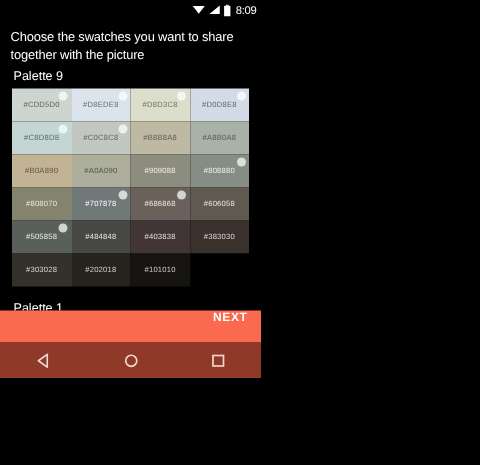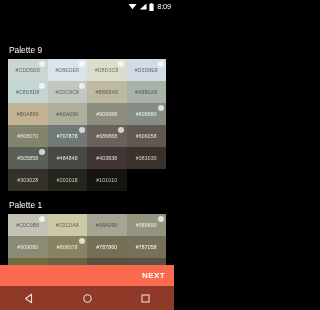--- a/index.html
+++ b/index.html
@@ -10,21 +10,21 @@
   body {
     width: 174px;
     height: 310px;
     overflow: hidden;
     font-family: "Liberation Sans", sans-serif;
     -webkit-font-smoothing: none;
   }
   #app {
     position: relative;
     width: 174px;
-    height: 310px;
+    height: 252px;
     background: #000000;
     overflow: hidden;
   }
 
   
   .statusbar {
     height: 13px;
     background: #000000;
     display: flex;
     align-items: center;
@@ -105,21 +105,20 @@
 
   
   .actionbar {
     position: absolute;
     left: 0;
     right: 0;
     bottom: 24px;
     height: 21px;
     background: #fa6a4f;
     display: flex;
-    align-items: center;
     justify-content: flex-end;
     padding-right: 9px;
     box-sizing: border-box;
   }
   .actionbar .next {
     color: #ffffff;
     font-size: 8px;
     font-weight: bold;
     letter-spacing: 0.4px;
   }
@@ -163,20 +162,21 @@
     </span>
     <span class="sicon">
       <svg width="5" height="8" viewBox="0 0 5 8">
         <rect x="1.6" y="0" width="1.8" height="0.9" fill="#ffffff"></rect>
         <rect x="0.4" y="0.9" width="4.2" height="7.1" fill="#ffffff"></rect>
       </svg>
     </span>
     <span class="clock">8:09</span>
   </div>
 
+  <div class="prompt">Choose the swatches you want to share together with the picture</div>
 
   <div class="content">
 
     <div>
       <div class="palette-title">Palette 9</div>
       <div class="grid" id="grid-0">
           <div class="swatch" style="background: rgb(205, 213, 208);">
             <span class="hex" style="color: rgb(91, 99, 96);">#CDD5D0</span>
             <span class="check"></span>
           </div>

